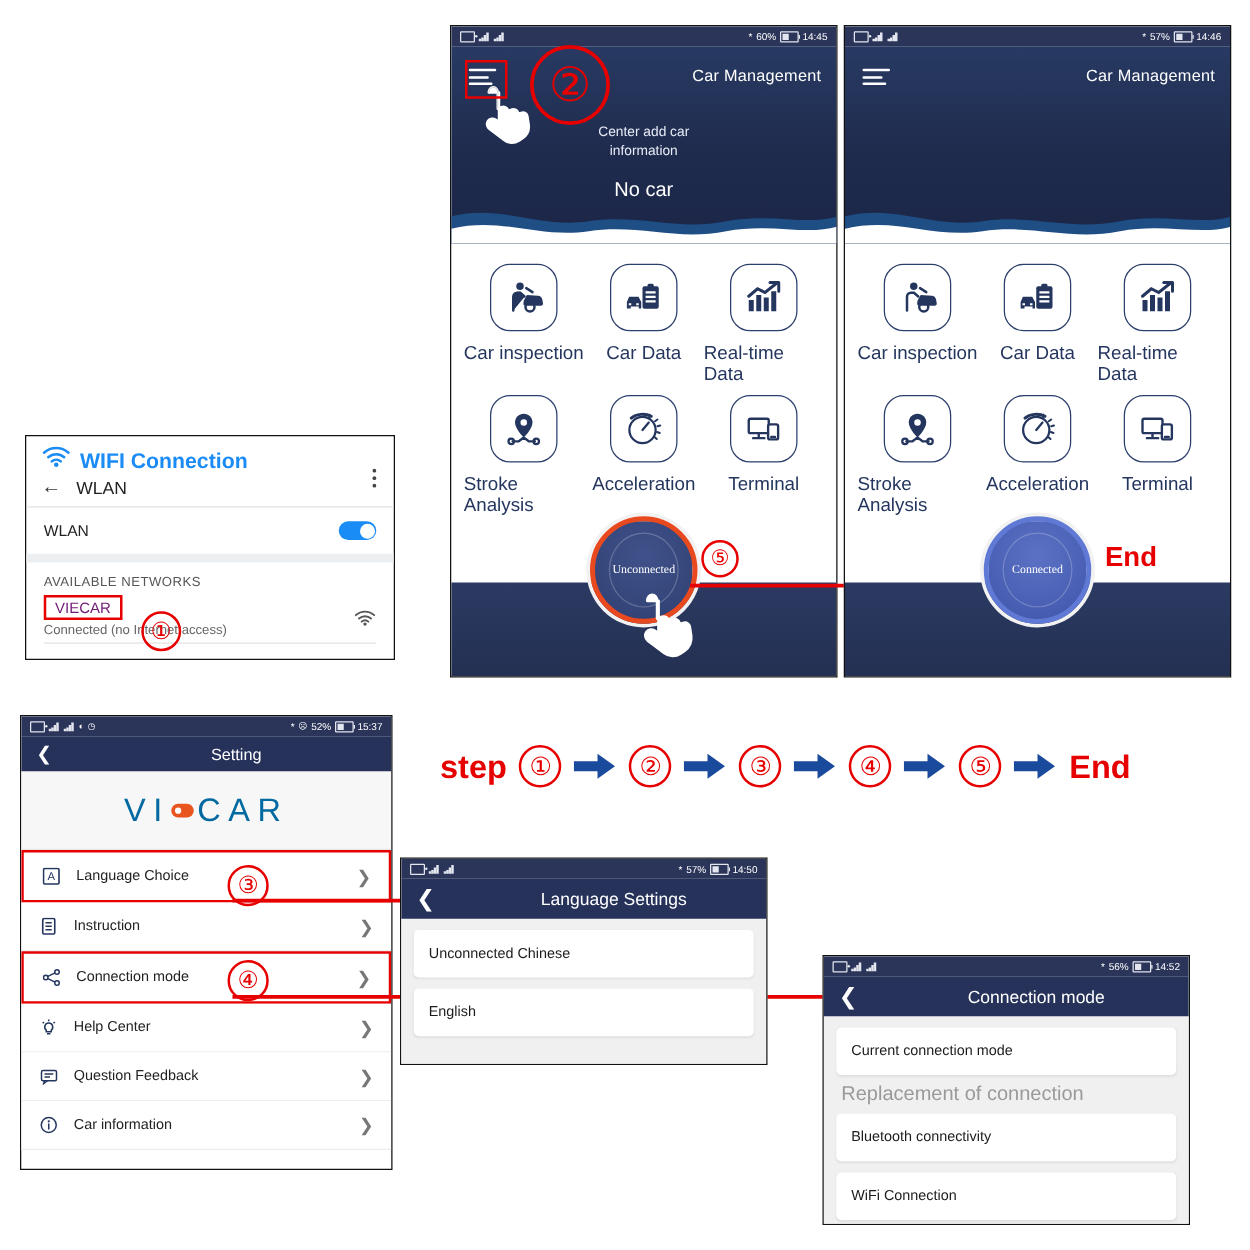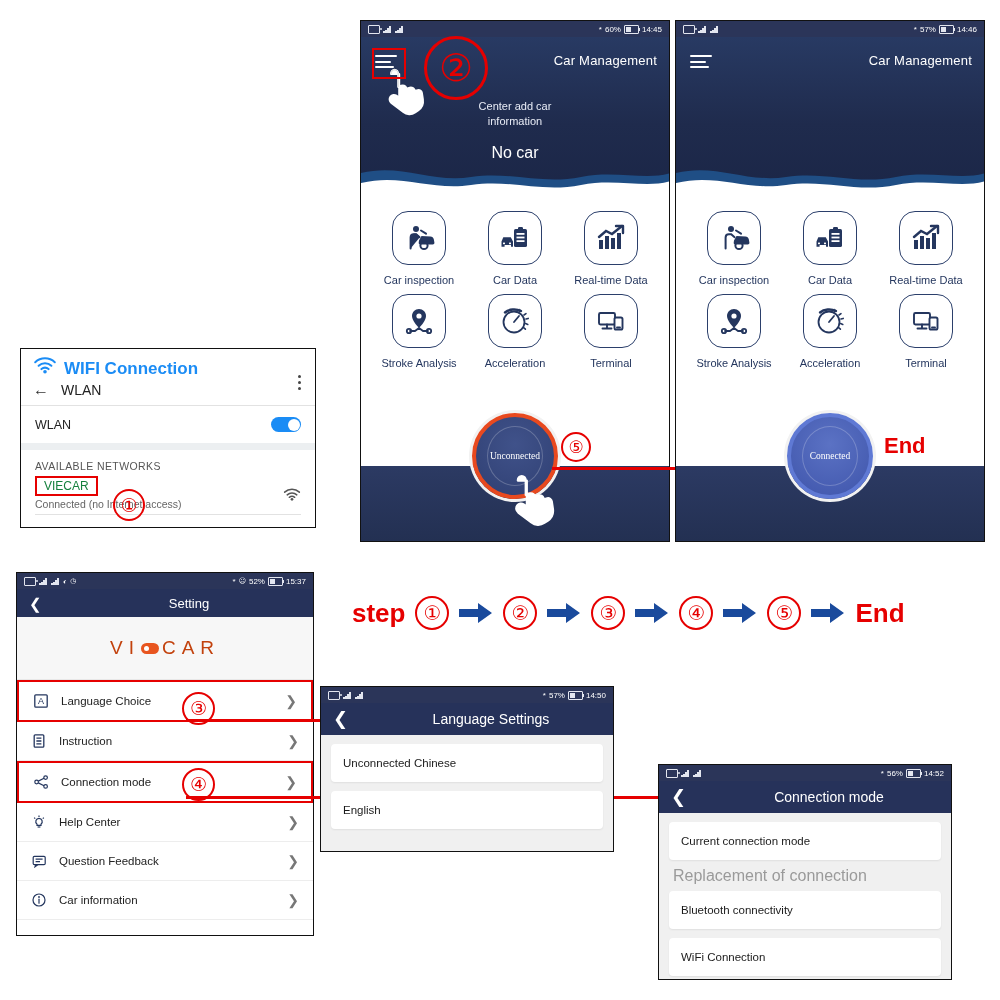--- a/index.html
+++ b/index.html
@@ -35,21 +35,21 @@
   .hamb span:nth-child(2){width:16px}
   .hamb span:nth-child(3){width:19px}
   .cm-sub{position:absolute;left:0;right:0;top:62px;text-align:center;color:#e8ecf6;font-size:11px;line-height:15px;}
   .cm-nocar{position:absolute;left:0;right:0;top:107px;text-align:center;color:#fff;font-size:16px;}
   .waves{position:absolute;left:0;right:0;bottom:0;height:34px;}
 
   .grid{padding:16px 10px 4px;display:grid;grid-template-columns:repeat(3,1fr);row-gap:8px;}
   .cell{display:flex;flex-direction:column;align-items:center;}
   .ibox{width:52px;height:52px;border:1.6px solid #2b3f6b;border-radius:16px;
         display:flex;align-items:center;justify-content:center;}
-  .ilabel{margin-top:9px;font-size:11px;color:#24365e;}
+  .ilabel{margin-top:9px;font-size:15px;color:#24365e;}
 
   .cm-foot{position:absolute;left:0;right:0;bottom:0;height:75px;
      background:linear-gradient(180deg,#2c3a63 0%,#233052 100%);}
   .connbtn{position:absolute;left:50%;transform:translateX(-50%);bottom:42px;
      width:78px;height:78px;border-radius:50%;display:flex;align-items:center;justify-content:center;
      color:#fff;font-size:9.5px;box-shadow:0 0 0 3px #f2f2f2;font-family:Liberation Serif, serif;}
   .connbtn.un{background:radial-gradient(circle at 50% 35%,#40528a,#2f3f72);border:4px solid #e8491f;}
   .connbtn.on{background:radial-gradient(circle at 50% 35%,#5b72c4,#3f55ab);border:4px solid #5f79d4;}
   .connbtn em{position:absolute;left:11px;right:11px;top:9px;bottom:9px;border-radius:50%;
      border:1px solid rgba(255,255,255,.22);}
@@ -64,32 +64,32 @@
   .kebab{position:absolute;right:14px;top:26px;}
   .kebab i{display:block;width:3px;height:3px;border-radius:50%;background:#444;margin-bottom:3px;}
   .wifi-sep{height:1px;background:#e2e2e2;}
   .wifi-toggle-row{display:flex;align-items:center;justify-content:space-between;padding:11px 14px;}
   .wifi-toggle-row .lb{font-size:12.5px;color:#222;}
   .sw{width:30px;height:15px;border-radius:9px;background:#1a8cf5;position:relative;}
   .sw:after{content:"";position:absolute;right:1.5px;top:1.5px;width:12px;height:12px;border-radius:50%;background:#fff;}
   .wifi-grayband{height:7px;background:#eceff1;}
   .avail{padding:10px 14px 2px;font-size:10.5px;color:#555;letter-spacing:.4px;}
   .net-row{padding:2px 14px 6px;position:relative;}
-  .ssid{display:inline-block;color:#15803d;font-size:12px;border:2.5px solid #e60000;padding:1px 7px;}
+  .ssid{display:inline-block;color:#701a75;font-size:12px;border:2.5px solid #e60000;padding:1px 7px;}
   .netsub{font-size:10.5px;color:#666;margin-top:2px;}
   .wifi-ico{position:absolute;right:14px;top:14px;}
   .wifi-bottomline{height:1px;background:#e2e2e2;margin-top:4px;}
 
   
   .navbar{height:28px;background:#26325a;display:flex;align-items:center;position:relative;}
   .navbar .bk{position:absolute;left:12px;color:#fff;font-size:15px;line-height:1;}
   .navbar .tt{flex:1;text-align:center;color:#fff;font-size:13px;padding-left:48px;}
   .logo-area{height:62px;background:#f7f7f7;display:flex;align-items:center;justify-content:center;
              border-bottom:1px solid #e8e8e8;}
-  .logo{font-size:19px;letter-spacing:6px;color:#c2410c;display:flex;align-items:center;}
+  .logo{font-size:26px;letter-spacing:6px;color:#0369a1;display:flex;align-items:center;}
   .logo .dot{display:inline-block;width:18px;height:11px;border-radius:6px;background:#e8551f;position:relative;margin:0 3px 0 1px;}
   .logo .dot:after{content:"";position:absolute;left:3px;top:3px;width:5px;height:5px;border-radius:50%;background:#fff;}
   .srow{height:38px;display:flex;align-items:center;padding:0 12px;background:#fff;
         border-bottom:1px solid #ededed;position:relative;}
   .srow .si{width:20px;display:flex;align-items:center;justify-content:center;color:#24365e;}
   .srow .sl{margin-left:10px;font-size:11.5px;color:#222;}
   .srow .chev{position:absolute;right:14px;color:#777;font-size:14px;}
   .srow.hl{border:2.5px solid #e60000;border-bottom:2.5px solid #e60000;}
 
   .listbg{background:#f0f0f0;padding:9px 10px;}

